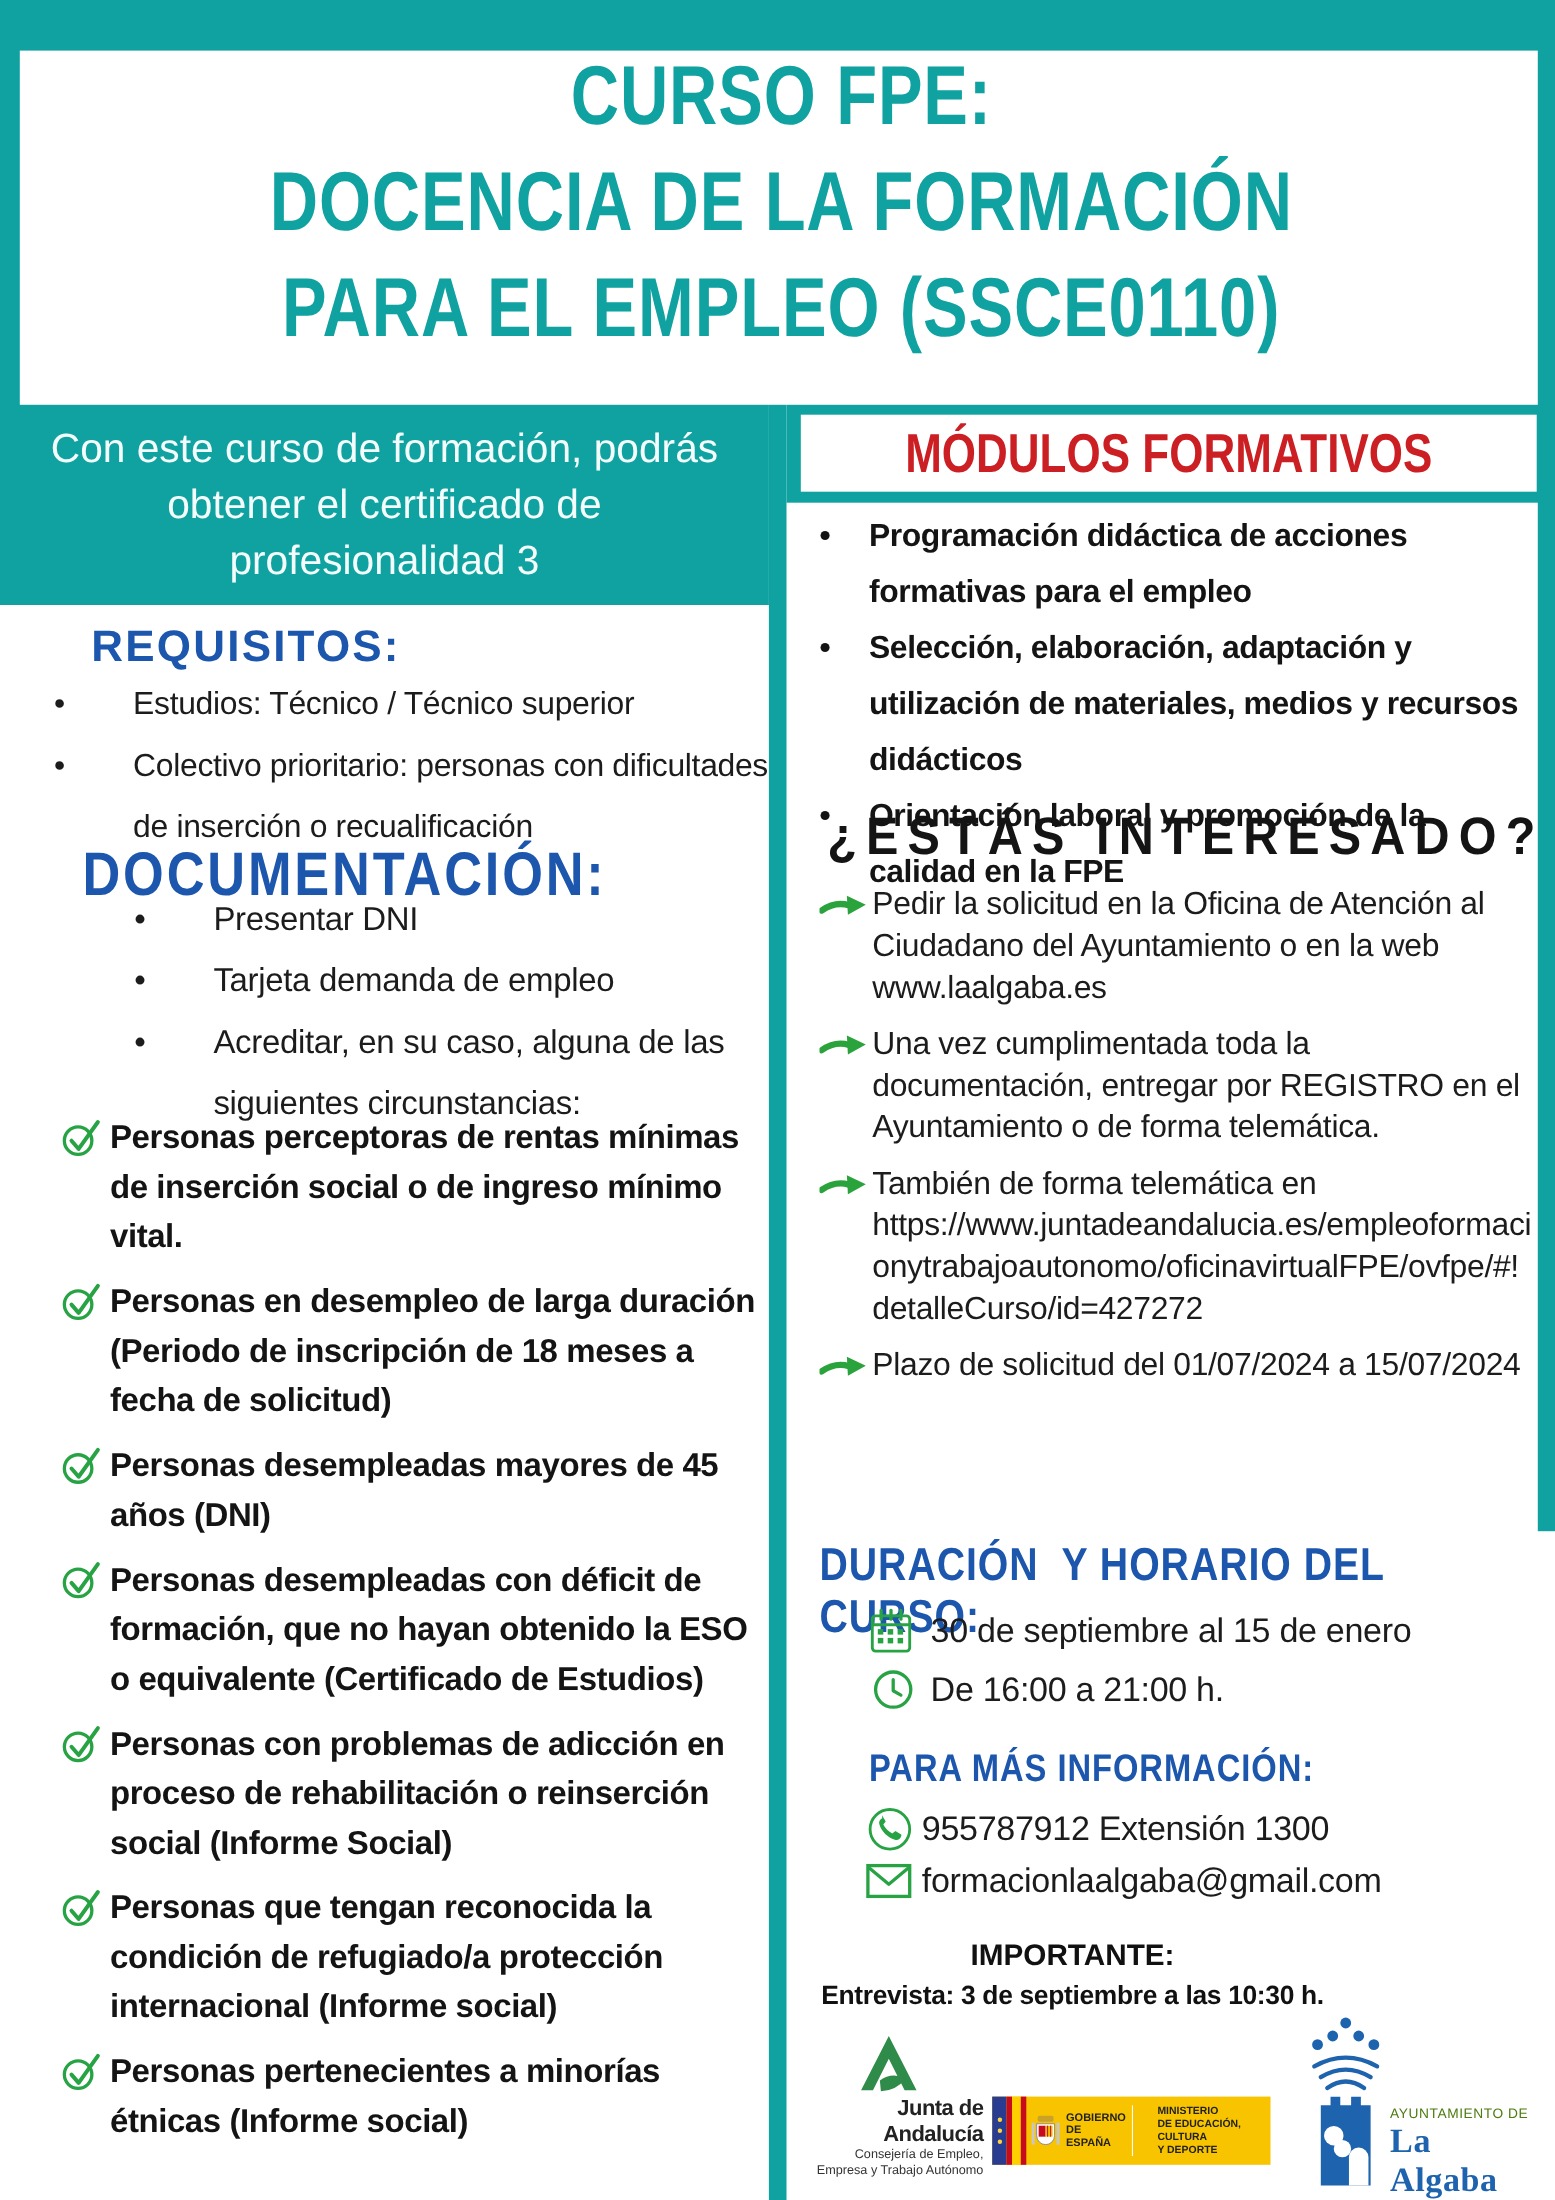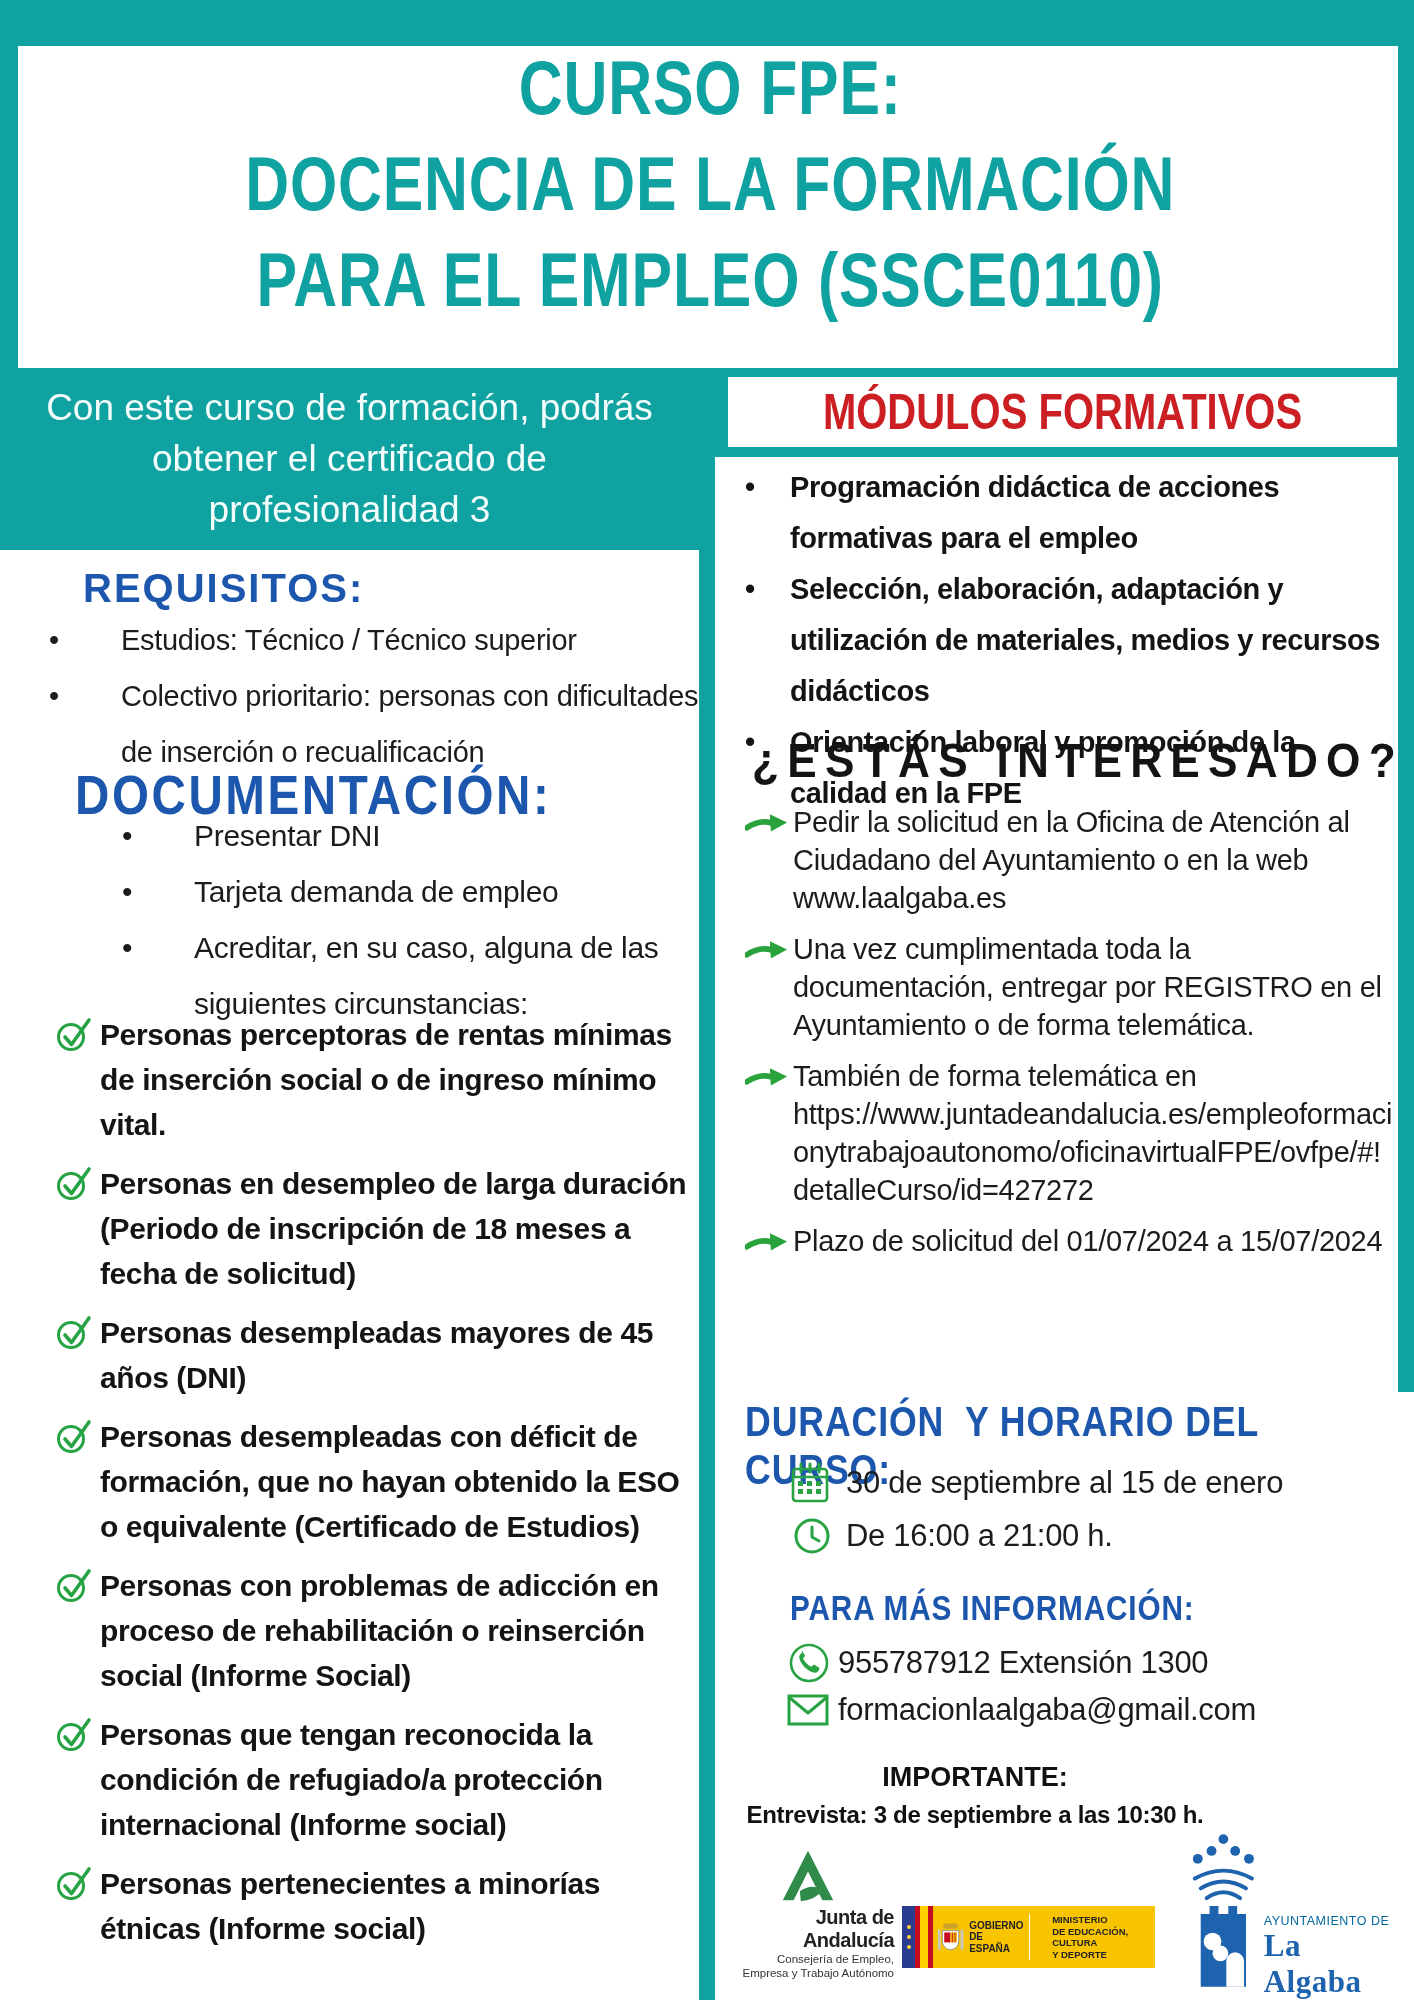--- a/index.html
+++ b/index.html
@@ -72,21 +72,21 @@
   .flagcol{display:flex;height:62px;}
   .f-eu{width:13px;background:#2A3C8F;display:flex;flex-direction:column;align-items:center;justify-content:center;gap:6px;}
   .f-eu i{width:4px;height:4px;border-radius:50%;background:#FFD23E;display:block;}
   .f-r{width:5px;background:#C60B1E;}
   .f-y{width:8px;background:#FFCF00;}
   .gob-text{font-size:10px;font-weight:700;color:#222;line-height:11.5px;padding:0 5px;}
   .min-sep{width:2px;height:46px;background:#fff;}
   .min-text{font-size:9.5px;font-weight:700;color:#222;line-height:11.5px;padding-left:22px;padding-right:4px;}
   .algaba{left:1183px;top:1830px;width:220px;display:flex;}
   .algaba-txt{padding-top:84px;}
-  .algaba-top{font-size:12.5px;color:#0369a1;letter-spacing:.5px;white-space:nowrap;}
+  .algaba-top{font-size:12.5px;color:#4d7c0f;letter-spacing:.5px;white-space:nowrap;}
   .algaba-name{font-size:31px;color:#1E63AE;font-weight:700;letter-spacing:.5px;font-family:Liberation Serif, serif;}
   svg{display:block;}
 </style>
 </head>
 <body>
 
 <div id="poster">
 
   <div class="abs teal band-top"></div>
   <div class="abs teal strip-left"></div>

